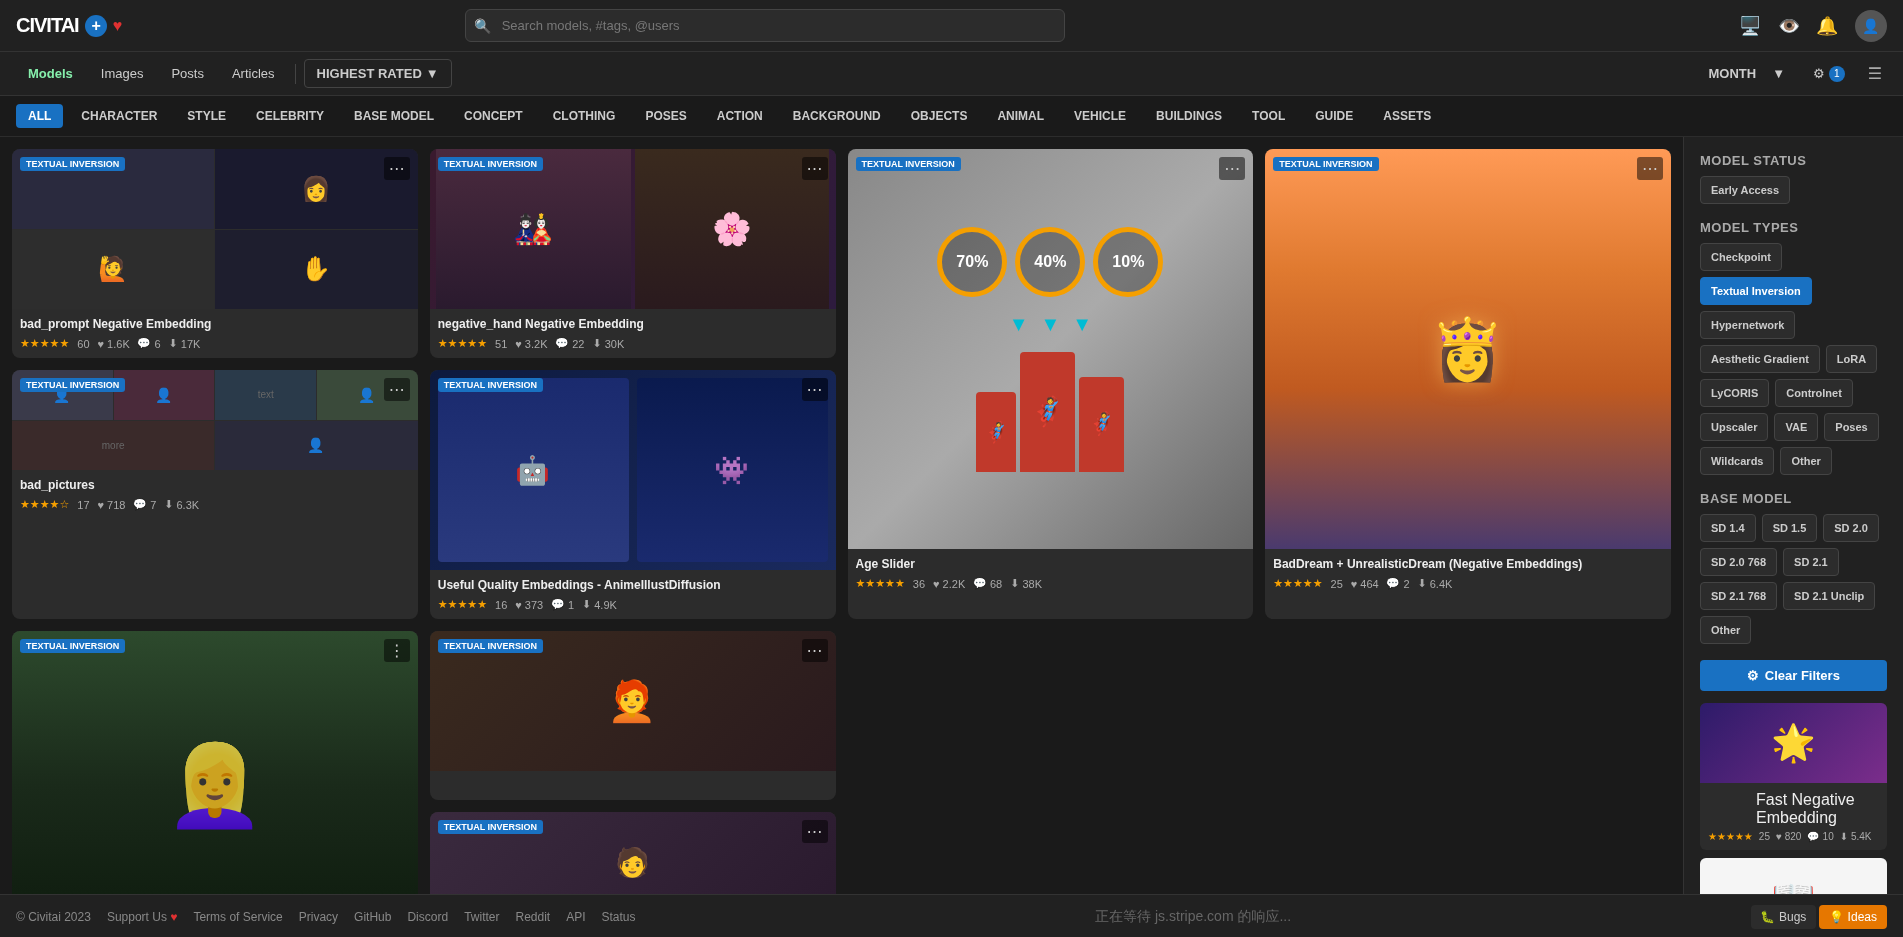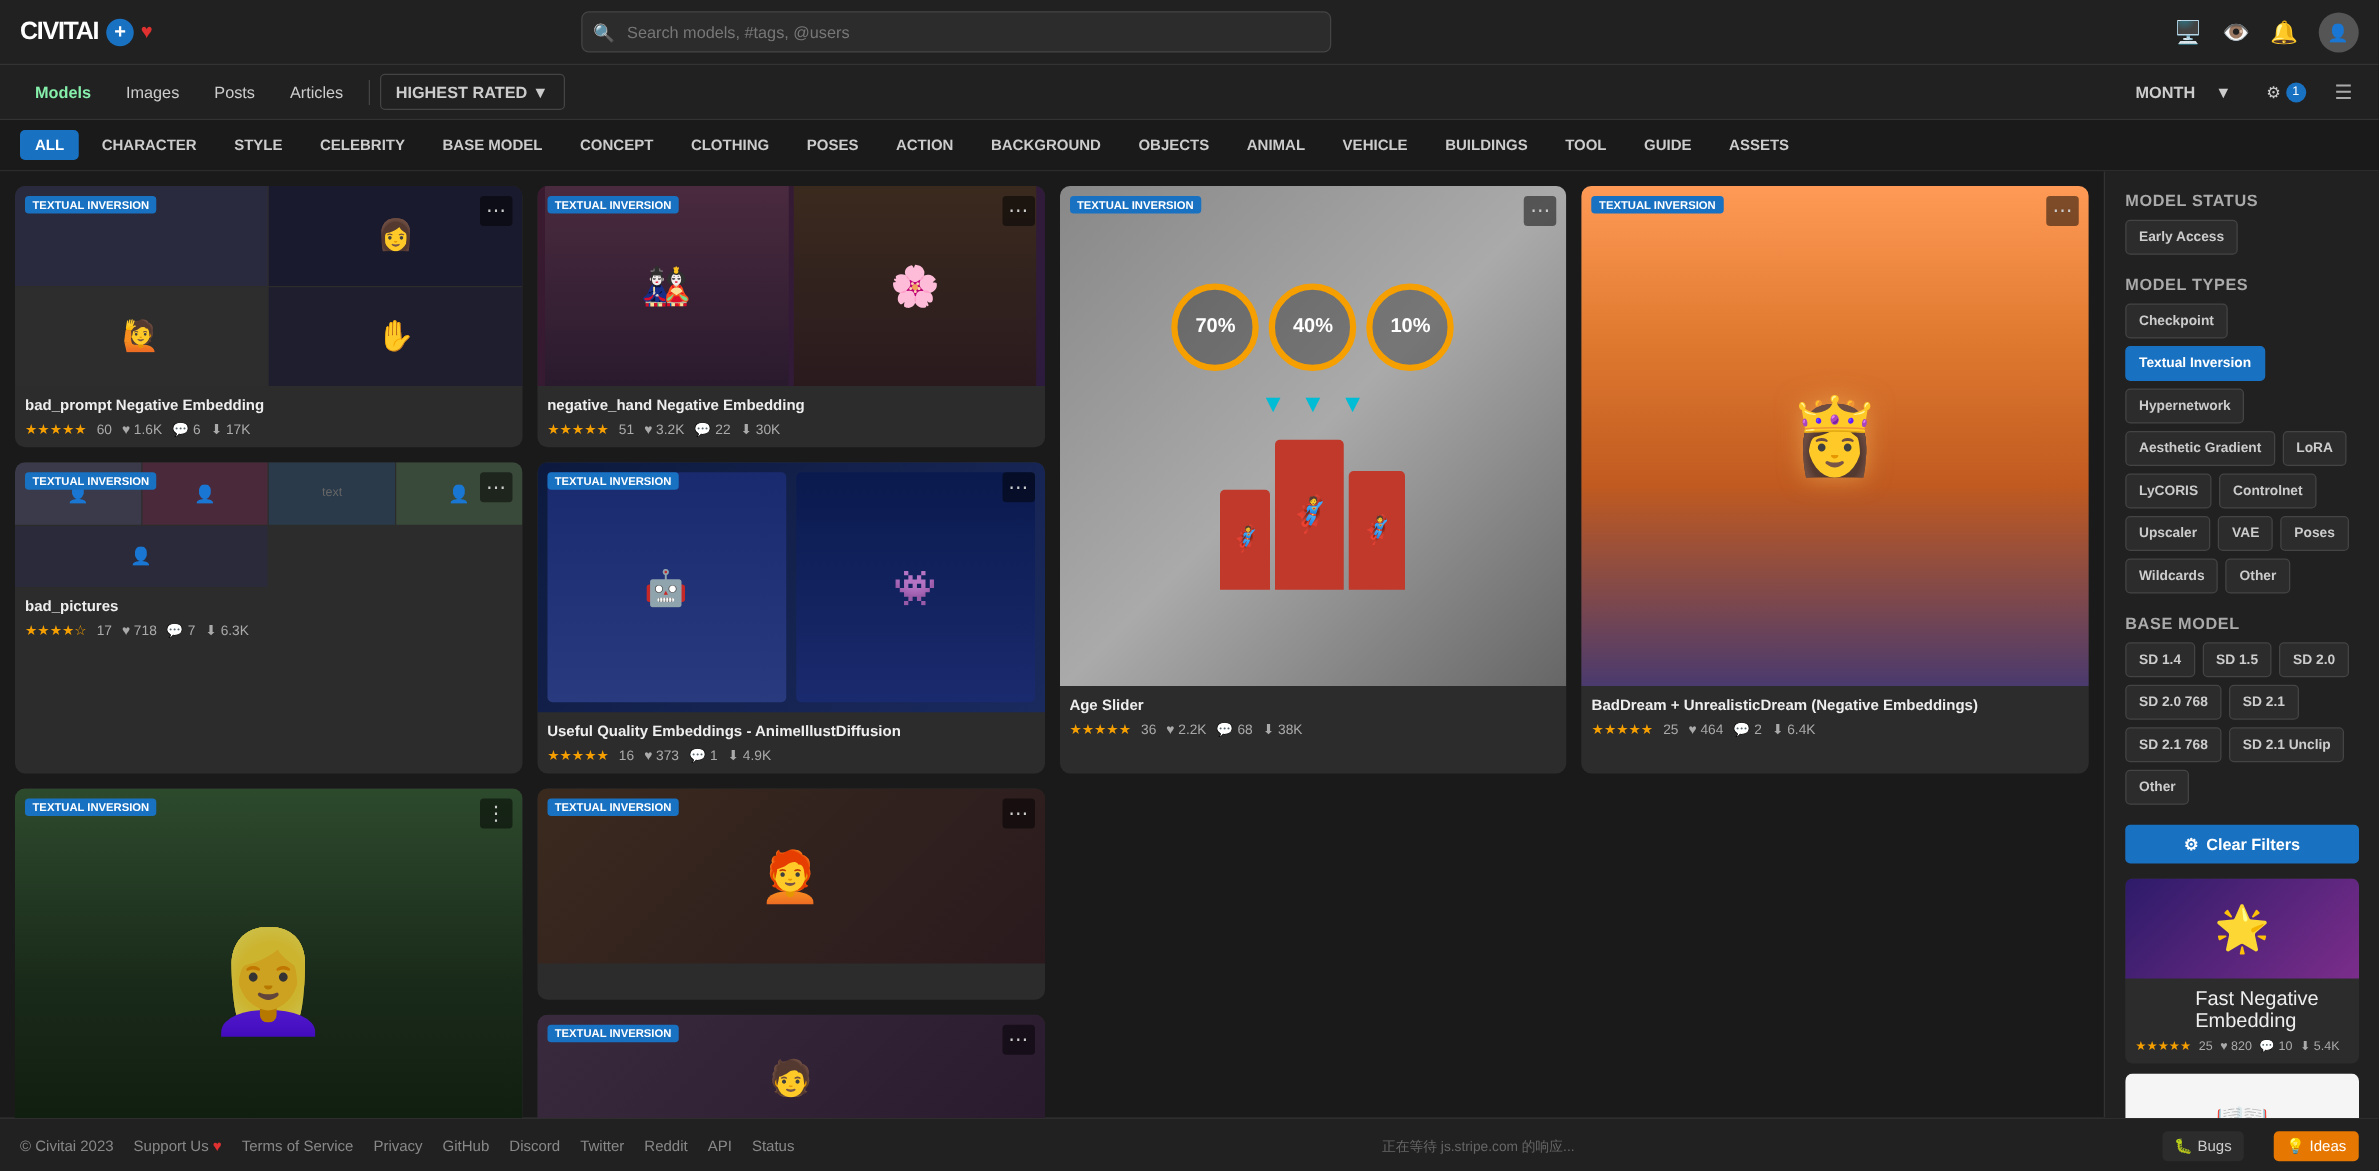--- a/index.html
+++ b/index.html
@@ -66,21 +66,21 @@
     
     .sidebar-card { background: #2c2c2c; border-radius: 6px; overflow: hidden; margin-top: 12px; }
     .sidebar-card-info { padding: 8px; }
     .sidebar-card-title { font-size: 16px; font-weight: 400; color: #eee; margin-bottom: 4px; margin-left: 48px; }
     .sidebar-card-meta { display: flex; align-items: center; gap: 6px; font-size: 10px; color: #aaa; }
 
     
     .footer { background: #212121; border-top: 1px solid #333; padding: 10px 16px; display: flex; align-items: center; justify-content: space-between; font-size: 12px; color: #888; }
     .footer-left { display: flex; align-items: center; gap: 16px; }
     .footer-link { color: #888; cursor: pointer; }
-    .footer-right { display: flex; align-items: center; gap: 24px; }
+    .footer-right { display: flex; align-items: center; gap: 3px; }
     .footer-btn { display: flex; align-items: center; gap: 4px; padding: 5px 10px; border-radius: 4px; cursor: pointer; color: #ccc; font-size: 12px; }
     .bugs-btn { background: #2c2c2c; }
     .ideas-btn { background: #e67700; color: #fff; border-radius: 4px; padding: 5px 10px; display: flex; align-items: center; gap: 4px; }
     
     .content-area { display: flex; }
     .grid-area { flex: 1; overflow-y: auto; padding: 12px; }
     .cards-grid { display: grid; grid-template-columns: repeat(4, 1fr); gap: 12px; align-content: start; }
   </style>
 </head>
 <body>
@@ -254,20 +254,21 @@
         </div>
       </div>
 
       <div class="card" style="grid-column: 1; grid-row: 2;">
         <div style="position:relative;">
           <div style="height:100px; display:grid; grid-template-columns:repeat(4,1fr); grid-template-rows:1fr 1fr; gap:1px; overflow:hidden;">
             <div style="background:#3a3a4a; display:flex;align-items:center;justify-content:center;font-size:14px;color:#777;">👤</div>
             <div style="background:#4a2a3a; display:flex;align-items:center;justify-content:center;font-size:14px;color:#888;">👤</div>
             <div style="background:#2a3a4a; display:flex;align-items:center;justify-content:center;font-size:10px;color:#666;">text</div>
             <div style="background:#3a4a3a; display:flex;align-items:center;justify-content:center;font-size:14px;color:#888;">👤</div>
+            <div style="background:#3a2a2a; grid-column: span 2;display:flex;align-items:center;justify-content:center;color:#666;font-size:10px;">more</div>
             <div style="background:#2a2a3a; grid-column: span 2;display:flex;align-items:center;justify-content:center;font-size:14px;color:#888;">👤</div>
           </div>
           <span class="card-badge">TEXTUAL INVERSION</span>
           <span class="card-menu">⋯</span>
         </div>
         <div class="card-info">
           <div class="card-title">bad_pictures</div>
           <div class="card-meta">
             <div class="card-stars">★★★★☆</div>
             <span>17</span>
@@ -414,18 +415,18 @@
     </span>
     <span class="footer-link">Terms of Service</span>
     <span class="footer-link">Privacy</span>
     <span class="footer-link">GitHub</span>
     <span class="footer-link">Discord</span>
     <span class="footer-link">Twitter</span>
     <span class="footer-link">Reddit</span>
     <span class="footer-link">API</span>
     <span class="footer-link">Status</span>
   </div>
-  <div style="color:#666; font-size:11px;">正在等待 js.stripe.com 的响应...</div>
+  <div style="color:#666; font-size:14px;">正在等待 js.stripe.com 的响应...</div>
   <div class="footer-right">
     <span class="footer-btn bugs-btn">🐛 Bugs</span>
     <span class="ideas-btn">💡 Ideas</span>
   </div>
 </footer>
 
 </body></html>

